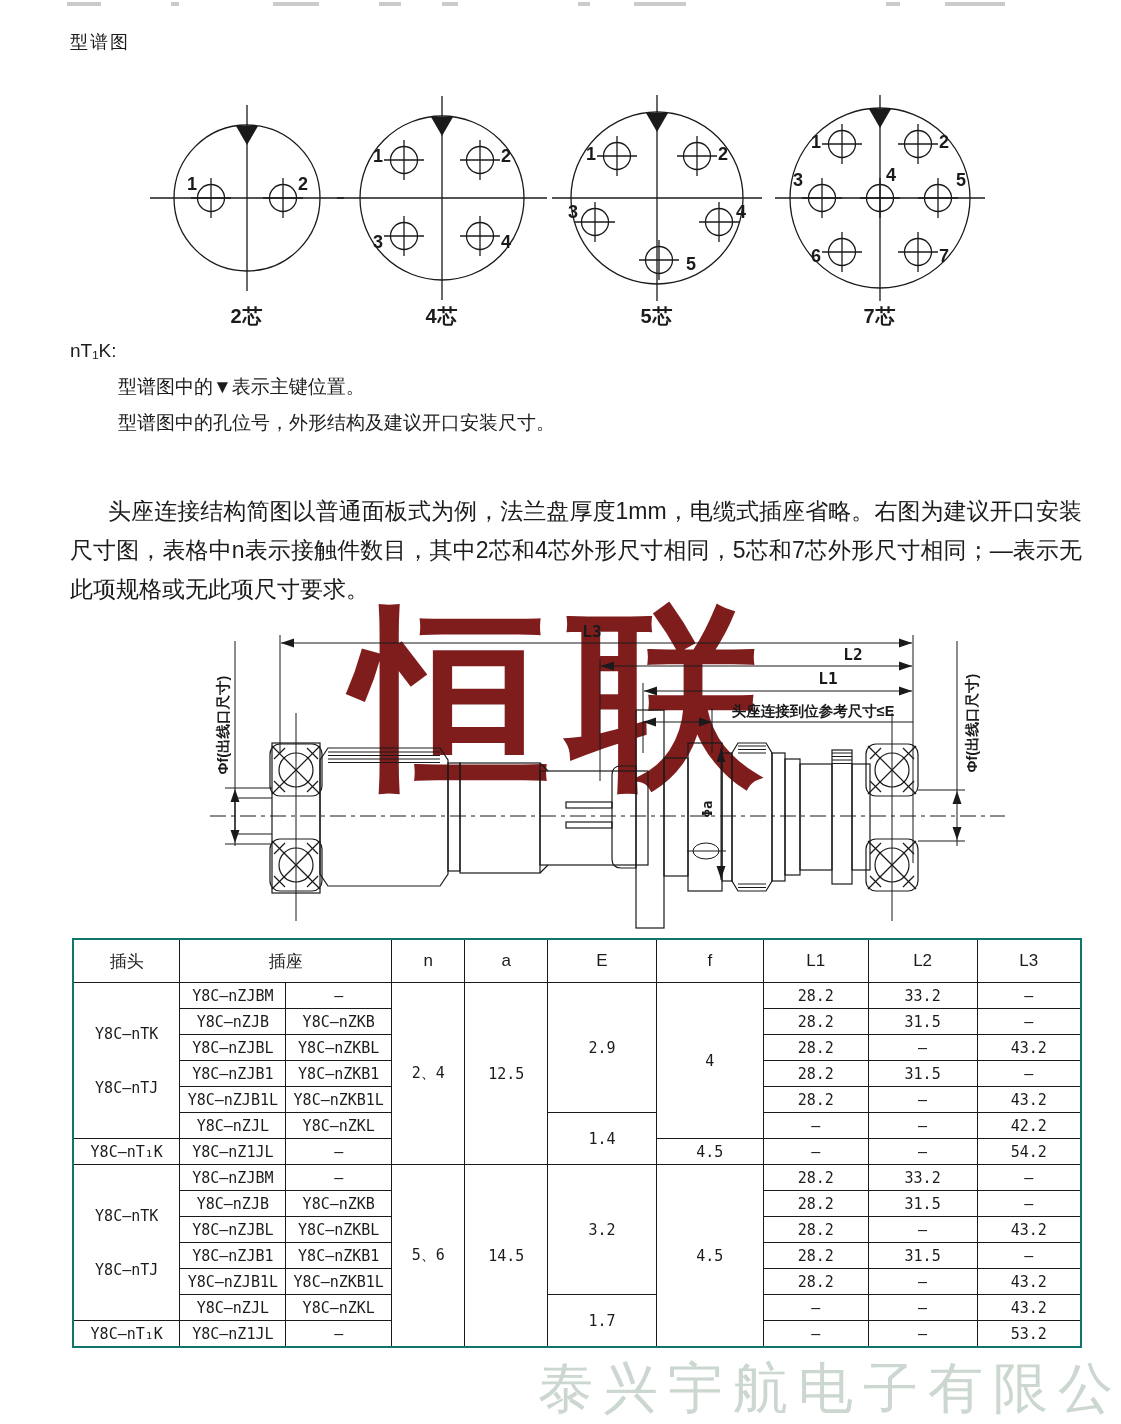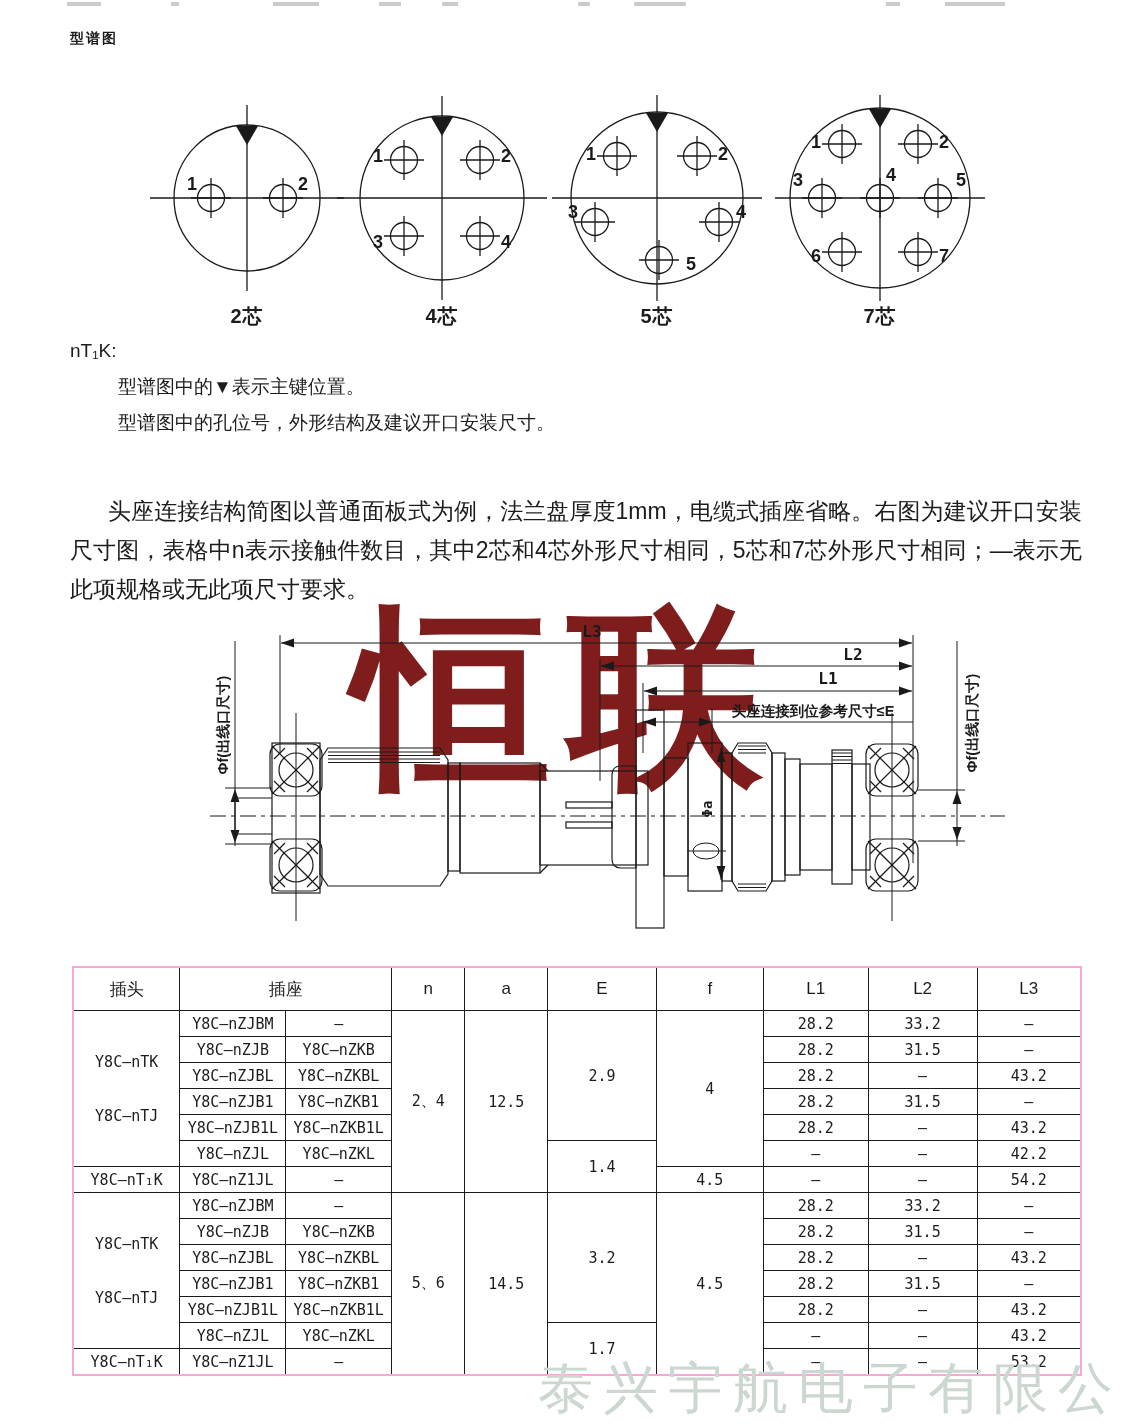--- a/index.html
+++ b/index.html
@@ -1,20 +1,20 @@
 <!DOCTYPE html>
 <html><head>
 <meta charset="utf-8">
 <style>
   html,body{margin:0;padding:0;background:#ffffff;}
   .page{position:relative;width:1121px;height:1424px;background:#fff;overflow:hidden;
         font-family:"Liberation Sans","DejaVu Sans",sans-serif;color:#1c1c1c;}
   .clipstrip{position:absolute;left:65px;top:2px;width:1020px;height:10px;}
   .clipstrip i{display:inline-block;height:4px;background:#b9b9b9;opacity:.75;vertical-align:top;}
-  .h1{position:absolute;left:70px;top:30px;font-size:14px;font-weight:700;letter-spacing:2px;}
+  .h1{position:absolute;left:70px;top:30px;font-size:18px;font-weight:400;letter-spacing:2px;}
   .figs{position:absolute;top:95px;left:0;width:1121px;height:235px;}
   .fig{position:absolute;width:210px;text-align:center;}
   .fig svg{display:block;margin:0 auto;}
   .cap{font-size:20px;font-weight:bold;margin-top:2px;letter-spacing:1px;}
   .pd line,.pd circle{stroke:#1a1a1a;fill:none;stroke-width:1.3;}
   .pd .tri{fill:#1a1a1a;stroke:none;}
   .pd text{fill:#1a1a1a;stroke:none;font-size:18px;font-weight:bold;font-family:"Liberation Sans",sans-serif;}
   .notes{position:absolute;left:70px;top:333px;font-size:19px;line-height:36px;}
   .notes .ind{padding-left:48px;}
   .h2{position:absolute;left:70px;top:452px;font-size:21px;font-weight:bold;letter-spacing:1px;}
@@ -26,21 +26,21 @@
   .drawing svg{position:relative;z-index:1;}
   .td-stroke{stroke:#1a1a1a;fill:none;stroke-width:1.2;}
   .dim{stroke:#1a1a1a;fill:none;stroke-width:1;}
   .arr{fill:#1a1a1a;stroke:none;}
   .dimtext{fill:#1a1a1a;font-size:16px;font-weight:bold;font-family:"DejaVu Sans Mono",monospace;}
   .cjk{fill:#1a1a1a;font-size:14.5px;font-weight:bold;font-family:"Liberation Sans",sans-serif;}
   .cl{stroke:#1a1a1a;stroke-width:1;stroke-dasharray:16 5 4 5;fill:none;}
   .hatch{stroke:#1a1a1a;stroke-width:1;}
   .spec{position:absolute;left:72px;top:938px;width:1010px;border-collapse:collapse;table-layout:fixed;}
   .spec th,.spec td{border:1px solid #1a1a1a;text-align:center;vertical-align:middle;padding:0;}
-  .spec{border:2px solid #f9a8d4;margin-top:28px;}
+  .spec{border:2px solid #0f766e;}
   .spec th{height:42px;font-size:17px;font-weight:normal;}
   .spec td{height:25px;font-size:15px;}
   .code{font-family:"DejaVu Sans Mono","Liberation Mono",monospace;font-size:15px;letter-spacing:0;}
   .num{font-family:"DejaVu Sans Mono","Liberation Mono",monospace;font-size:15px;}
   .plugcell div{line-height:54px;}
   .wm-bottom{position:absolute;left:538px;top:1352px;font-family:"DejaVu Serif","Liberation Serif",serif;
         font-size:55px;letter-spacing:10px;color:#ccd7d0;white-space:nowrap;user-select:none;}
 </style>
 </head>
 <body>

